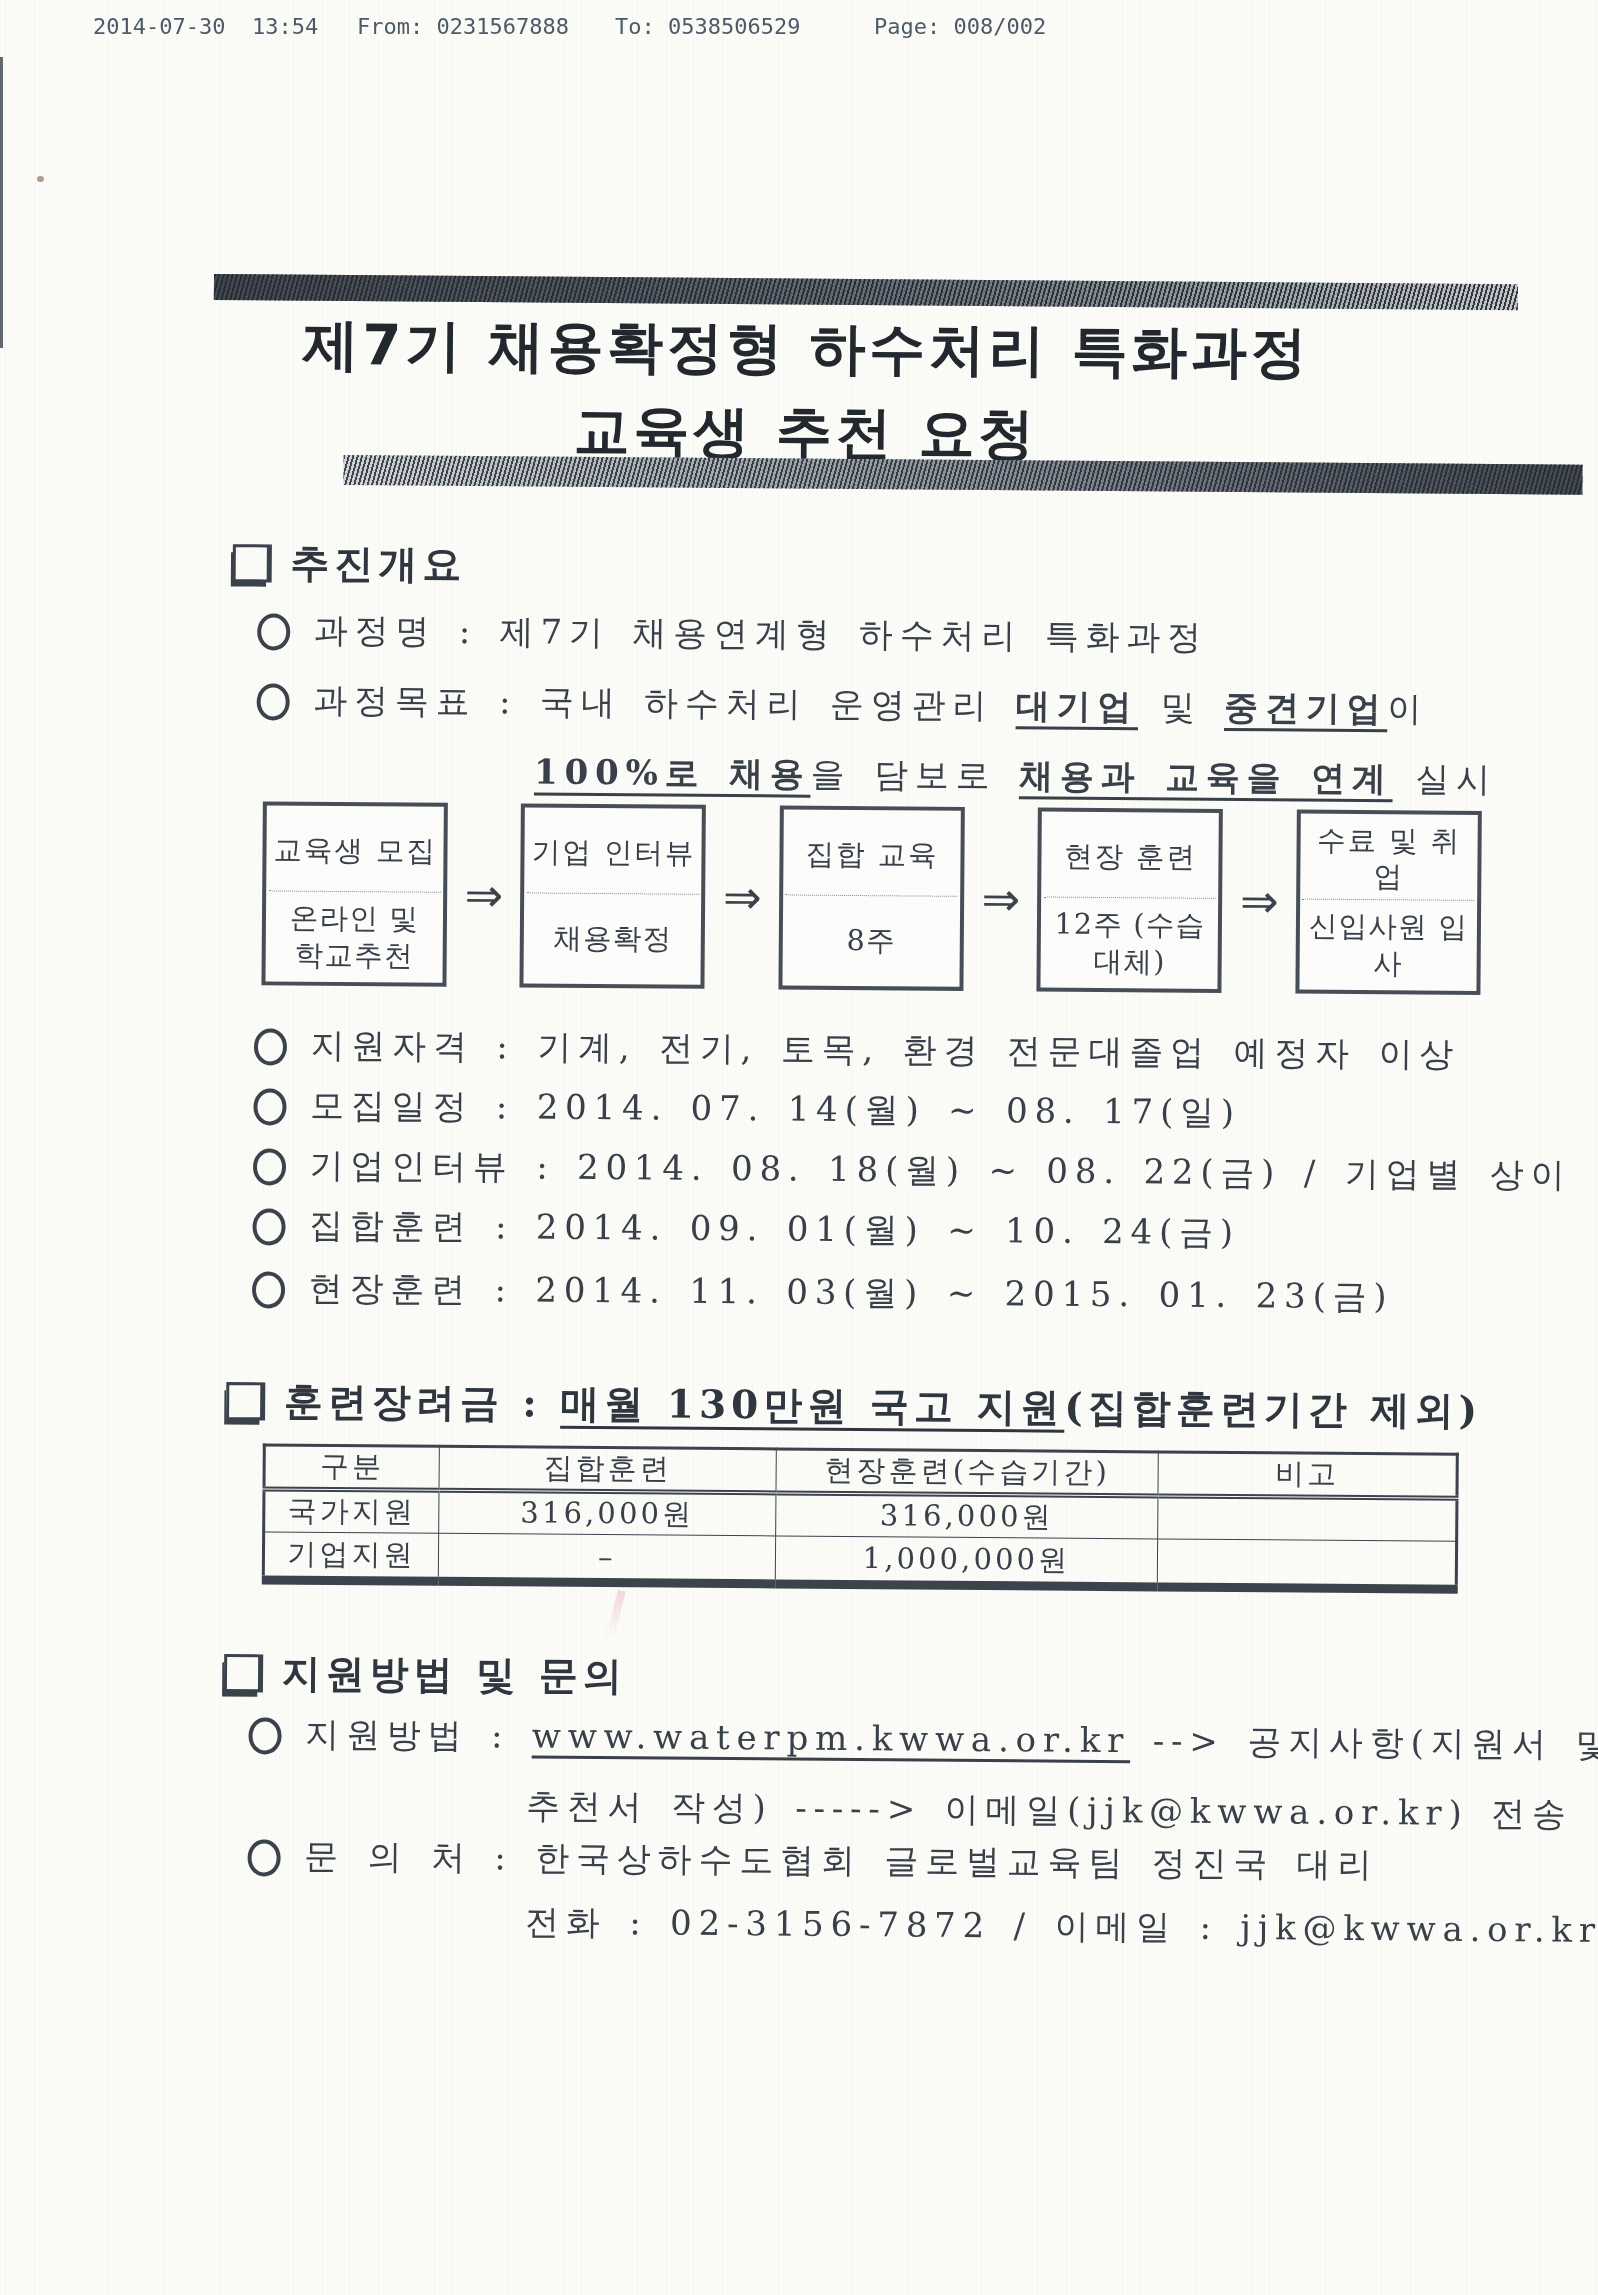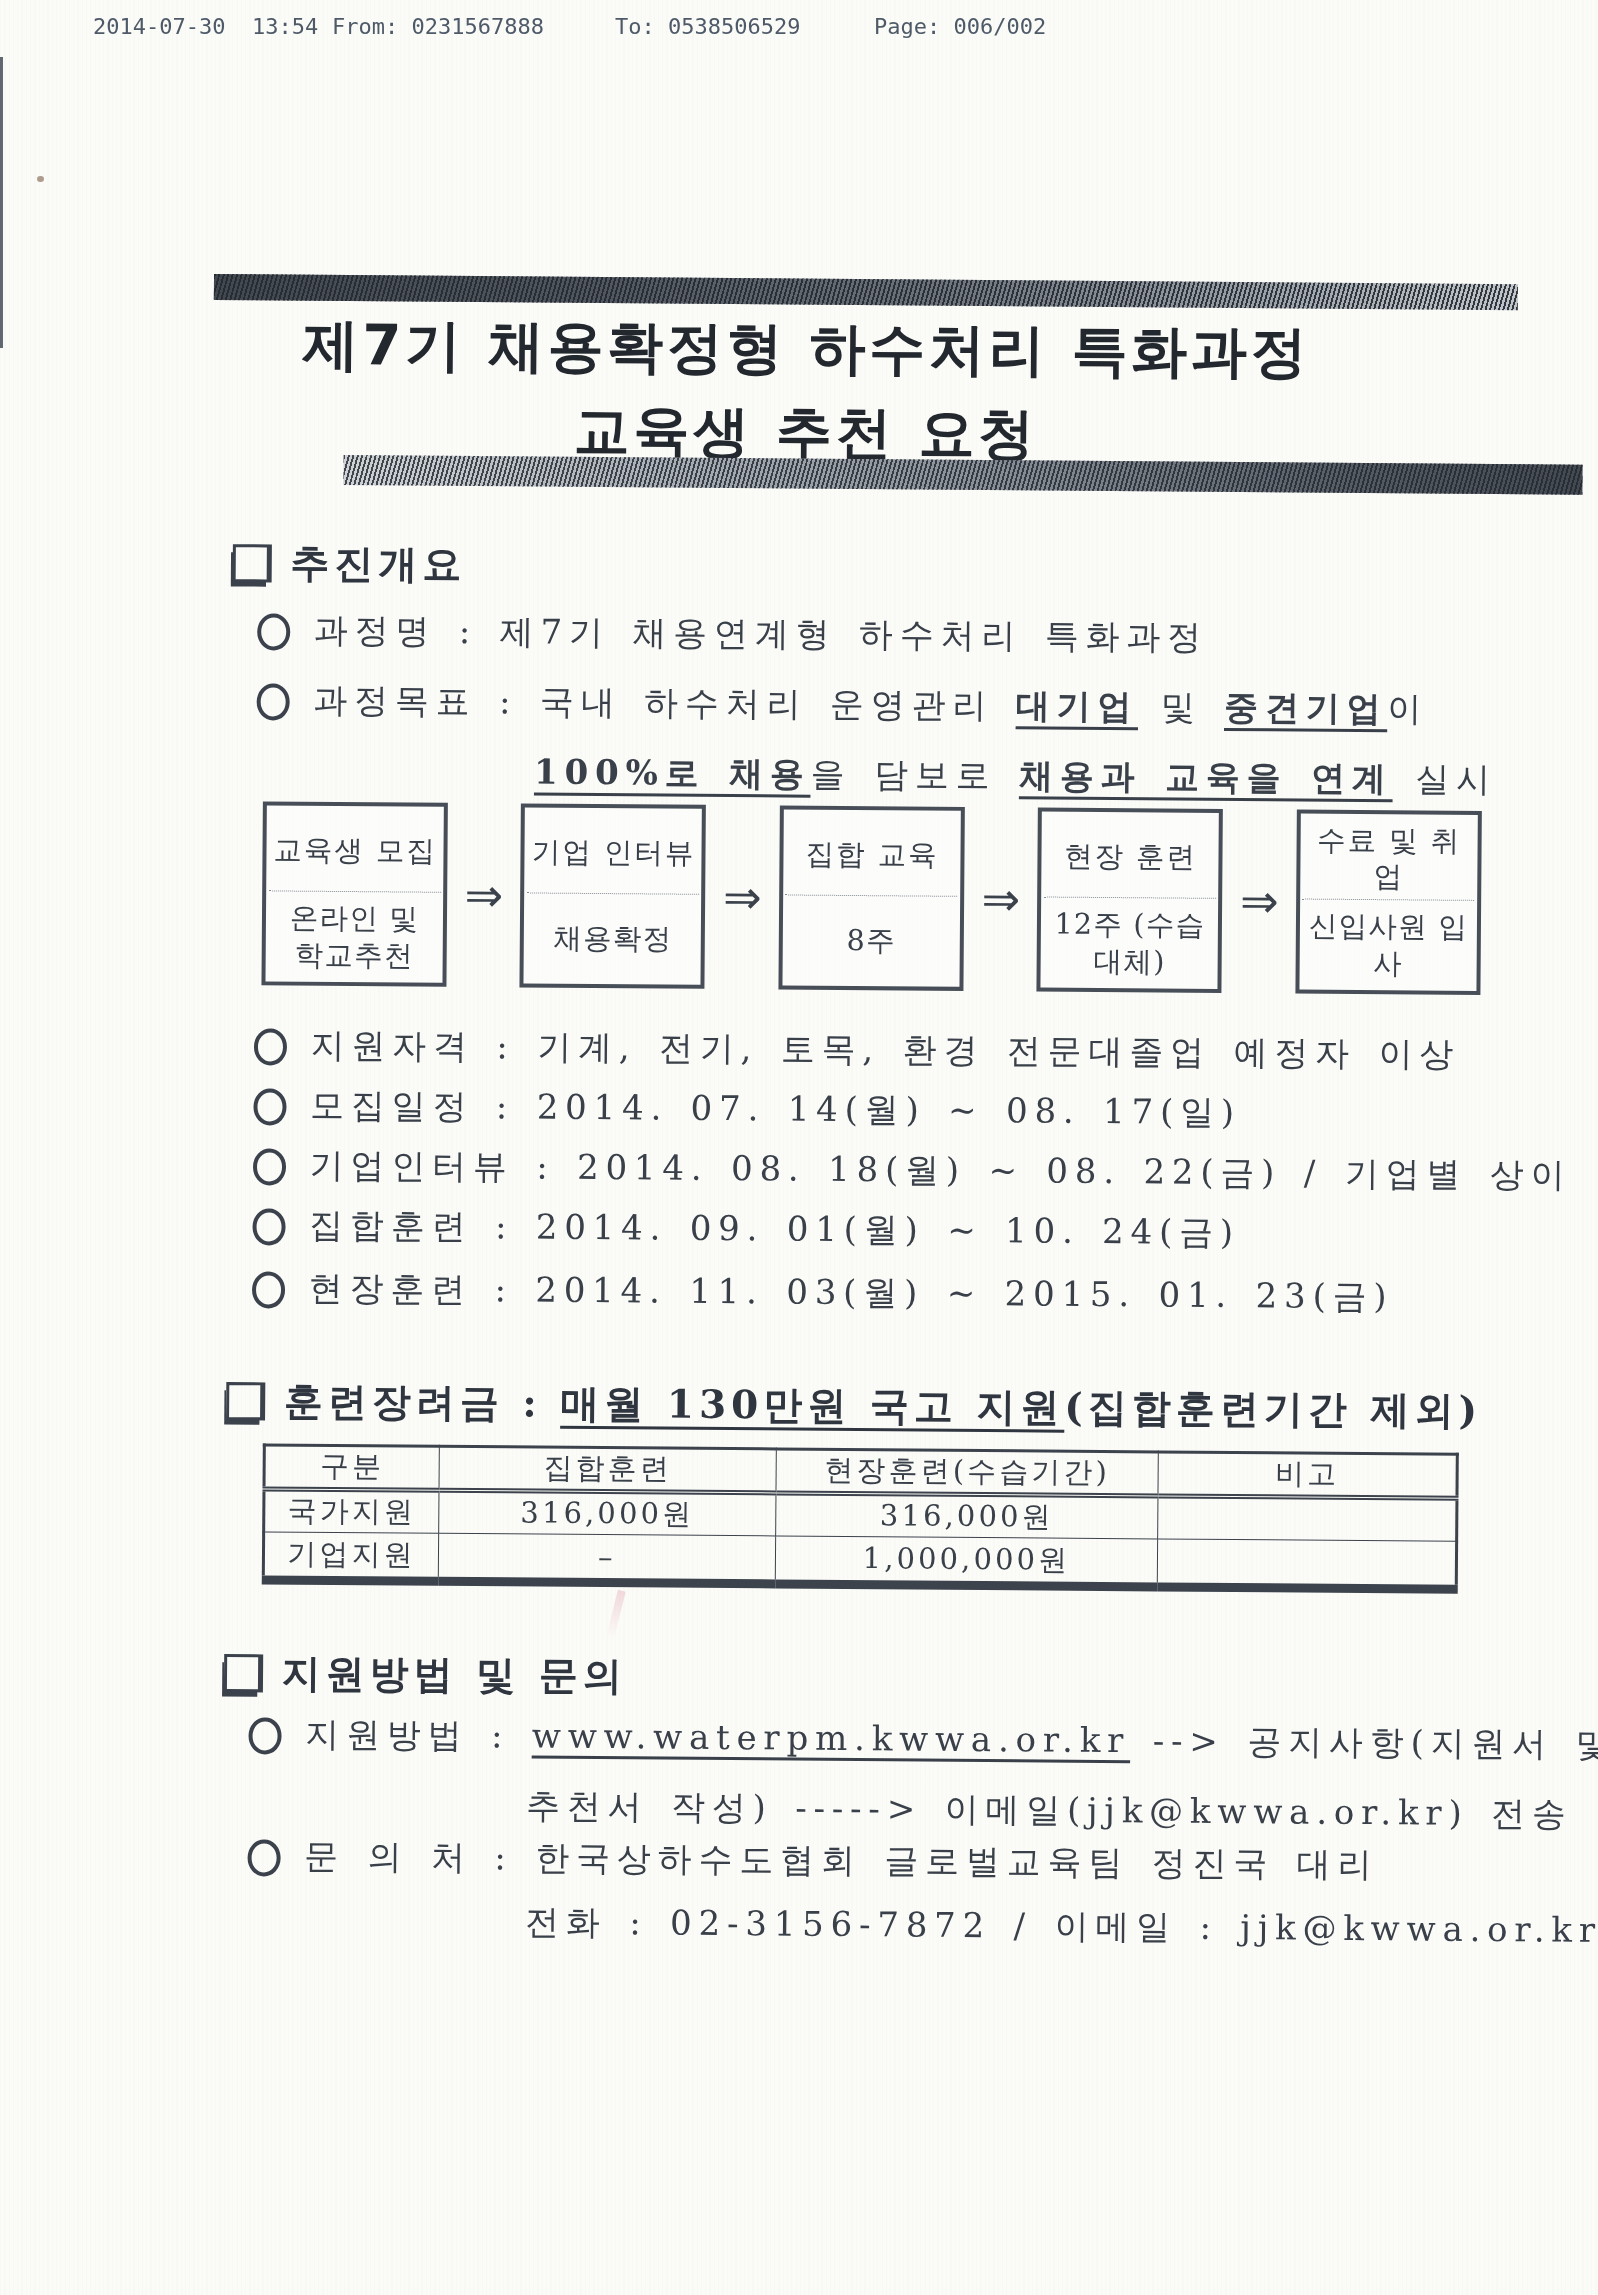--- a/index.html
+++ b/index.html
@@ -8,21 +8,21 @@
     background:#fbfbf8;overflow:hidden;color:#39404a;
     font-family:"DejaVu Serif", serif;
     background-image:repeating-linear-gradient(90deg, rgba(0,0,0,0.012) 0 1.2px, transparent 1.2px 4.3px);
   }
   .content{position:absolute;left:0;top:0;width:1599px;height:2295px;
     transform:rotate(0.45deg);transform-origin:217px 279px;}
   
   .faxline{position:absolute;top:13.7px;left:0;width:1354px;height:37px;
     font-family:"DejaVu Sans Mono", monospace;font-size:22px;color:#4e5a68;}
   .faxline span{position:absolute;white-space:pre;}
-  .fx-dt{left:93px;} .fx-from{left:332px;} .fx-to{left:615px;text-align:right;} .fx-page{left:874px;}
+  .fx-dt{left:93px;} .fx-from{left:357px;} .fx-to{left:615px;text-align:right;} .fx-page{left:874px;}
   
   .bar{position:absolute;height:26px;}
   .bar-top{left:214px;top:274px;width:1304px;
     background:
       repeating-linear-gradient(105deg, rgba(38,43,50,0.92) 0 1.9px, rgba(130,136,144,0.18) 1.9px 4.3px),
       linear-gradient(90deg,#343a41 0%,#454c55 30%,#676e77 55%,#9aa1a9 78%,#cfd3d8 100%);}
   .bar-bottom{left:345px;top:454px;width:1239px;height:30px;
     background:
       repeating-linear-gradient(105deg, rgba(38,43,50,0.85) 0 1.9px, rgba(130,136,144,0.18) 1.9px 4.3px),
       linear-gradient(90deg,#dfe2e6 0%,#b3b9c0 25%,#858c95 55%,#4a515a 82%,#353b43 100%);}
@@ -76,21 +76,21 @@
 </style>
 </head>
 <body>
 
 <div class="page">
 
   <div class="faxline">
     <span class="fx-dt">2014-07-30  13:54</span>
     <span class="fx-from">From: 0231567888</span>
     <span class="fx-to">To: 0538506529</span>
-    <span class="fx-page">Page: 006/002</span>
+    <span class="fx-page">Page: 008/002</span>
   </div>
 
   <div class="edge-line"></div>
   <div class="speck-brown"></div>
   <div class="smudge-pink"></div>
 
   <div class="content">
 
     <div class="bar bar-top"></div>
     <div class="title-line t1">제7기 채용확정형 하수처리 특화과정</div>

